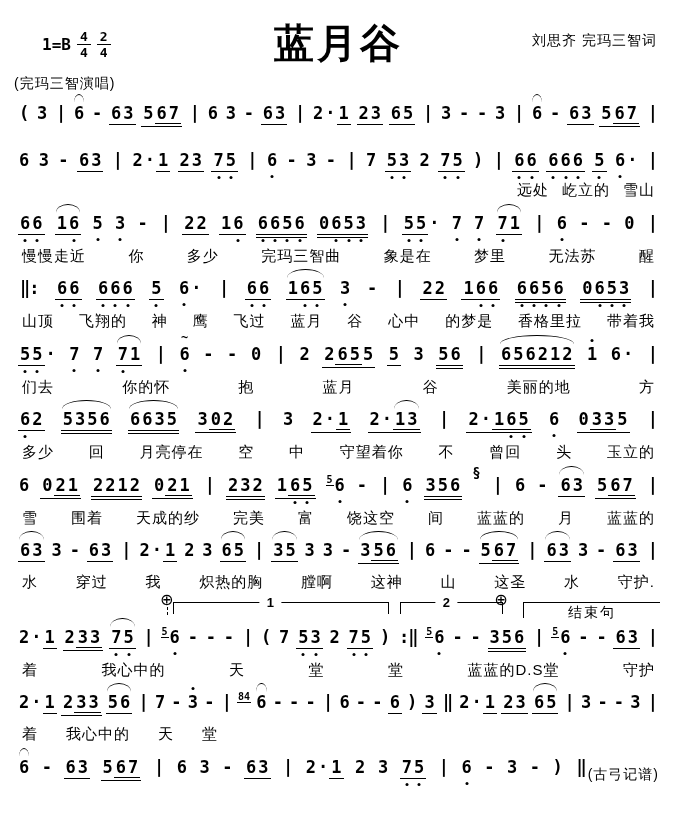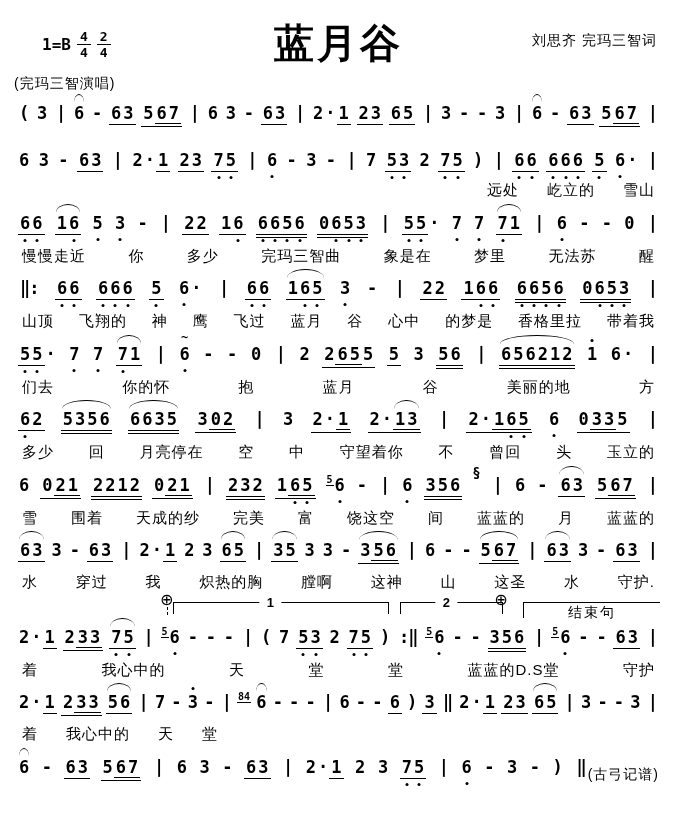--- a/index.html
+++ b/index.html
@@ -33,21 +33,21 @@
   .g .db{bottom:-10px;}
   .da{position:absolute;left:50%;transform:translateX(-50%);top:-7px;width:3px;height:3px;border-radius:50%;background:#000;}
   .arc:before{content:"";position:absolute;left:1px;right:1px;top:-11px;height:8px;
       border-top:1.6px solid #000;border-radius:50% 50% 0 0 / 100% 100% 0 0;}
   .tilde:after{content:"~";position:absolute;top:-15px;left:50%;transform:translateX(-50%);font-size:12px;}
   .grace{font-size:10px;position:relative;top:-8px;border-bottom:1px solid #000;
          letter-spacing:0;padding:0 1px;flex:none;font-weight:bold;}
   .segno{font-size:14px;position:relative;top:-14px;flex:none;}
   .lrow{display:flex;justify-content:space-between;font-size:15px;letter-spacing:1px;
         padding:0 8px;margin-top:-4px;margin-bottom:2px;line-height:1.3;}
-  .lrow.right{justify-content:flex-end;gap:28px;}
+  .lrow.right{justify-content:flex-end;gap:13px;}
   .lrow.left{justify-content:flex-start;gap:28px;}
   .lrow span{flex:none;}
   
   .prerow{position:relative;height:22px;font-size:13px;}
   .coda{position:absolute;top:-2px;font-size:16px;line-height:1;}
   .coda1{left:22.5%;}
   .coda1:after{content:"";position:absolute;left:50%;top:15px;height:8px;border-left:1px dashed #000;}
   .coda2{left:74%;}
   .volta{position:absolute;top:8px;height:11px;border-top:1.6px solid #000;
          border-left:1.6px solid #000;border-right:1.6px solid #000;}

